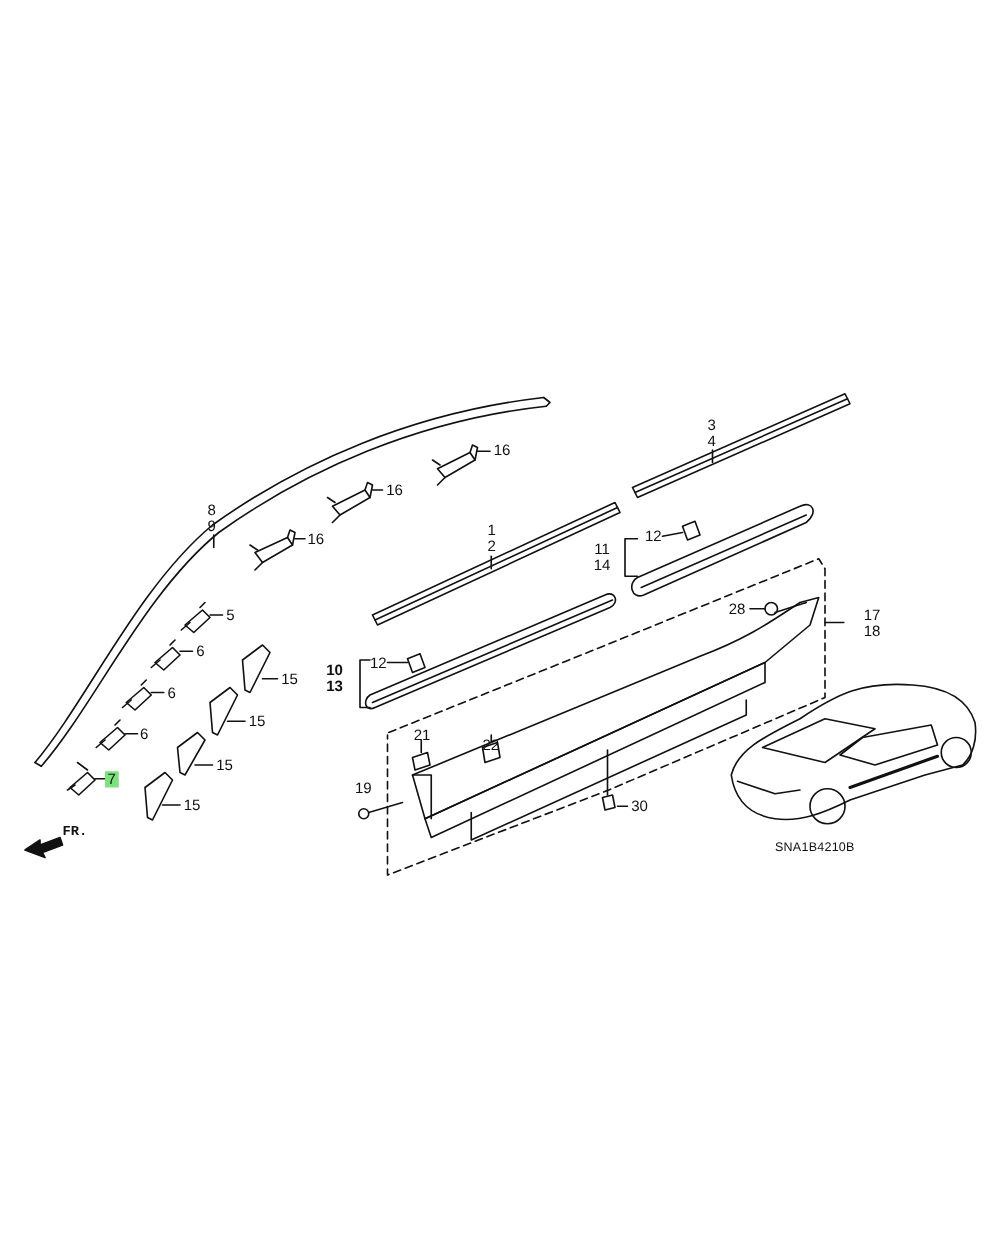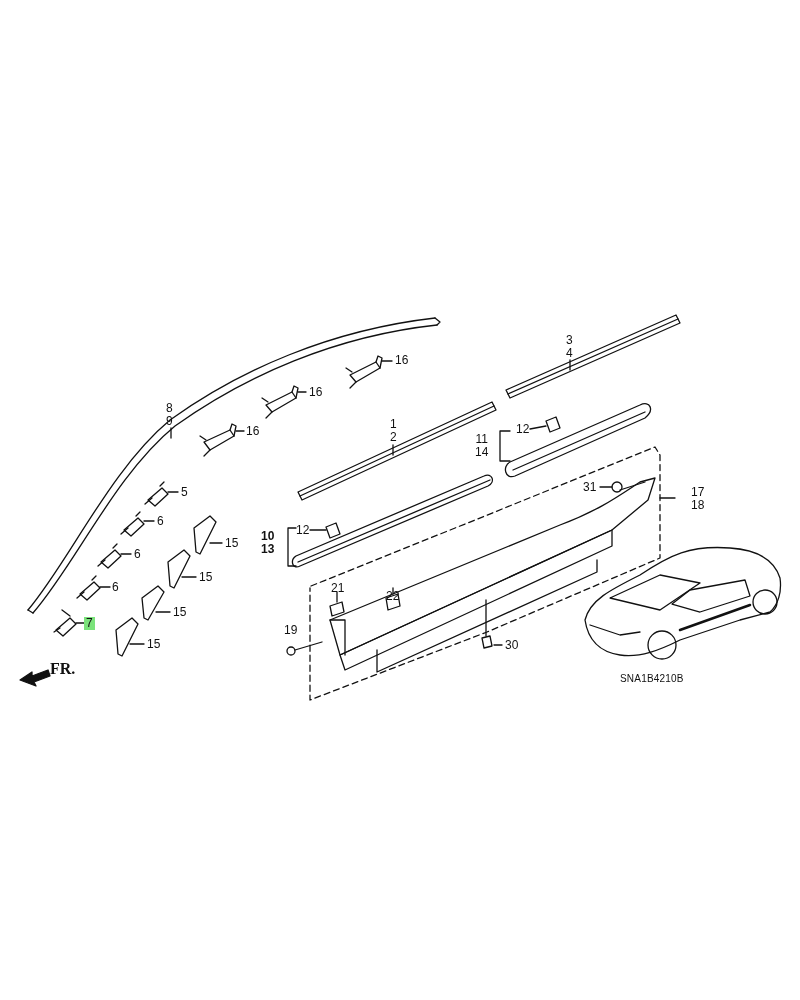--- a/index.html
+++ b/index.html
@@ -1,21 +1,21 @@
 <!DOCTYPE html>
 <html><head>
 <meta charset="utf-8">
 <style>
   html,body{margin:0;padding:0;background:#ffffff;}
   body{width:800px;height:1000px;position:relative;overflow:hidden;font-family:"Liberation Sans",sans-serif;}
   #diagram{position:absolute;left:0;top:0;width:800px;height:1000px;}
   .callout{position:absolute;font-family:"Liberation Sans",sans-serif;font-size:12px;color:#111;line-height:13px;text-align:center;white-space:pre;}
   .callout.hl{background:#7be37b;padding:0 2px;}
   .code{position:absolute;font-family:"Liberation Sans",sans-serif;font-size:10px;letter-spacing:0.2px;color:#111;}
-  .fr{position:absolute;font-family:Liberation Serif, serif;font-size:16px;font-weight:bold;color:#111;}
+  .fr{position:absolute;font-family:Liberation Mono, monospace;font-size:11px;font-weight:bold;color:#111;}
 </style>
 </head>
 <body>
 
 <svg id="diagram" viewBox="0 0 800 1000" width="800" height="1000">
   <g fill="none" stroke="#111" stroke-width="1.3" stroke-linejoin="round" stroke-linecap="round">
 
     <g>
       <path d="M28 610 C70 560 110 470 170 420 C240 370 330 330 435 318"></path>
       <path d="M33 613 C75 565 115 475 175 426 C245 376 335 336 437 325"></path>
@@ -192,21 +192,21 @@
 <div class="callout" style="left:390px;top:418px;">1
 2</div>
 <div class="callout" style="left:566px;top:334px;">3
 4</div>
 <div class="callout" style="left:475px;top:433px;">11
 14</div>
 <div class="callout" style="left:516px;top:423px;">12</div>
 <div class="callout" style="left:261px;top:530px;font-weight:bold;">10
 13</div>
 <div class="callout" style="left:296px;top:524px;">12</div>
-<div class="callout" style="left:583px;top:481px;">31</div>
+<div class="callout" style="left:583px;top:481px;">28</div>
 <div class="callout" style="left:679px;top:486px;margin-left:12px;">17
 18</div>
 <div class="callout" style="left:331px;top:582px;">21</div>
 <div class="callout" style="left:386px;top:590px;">22</div>
 <div class="callout" style="left:284px;top:624px;text-align:center;">19</div>
 <div class="callout" style="left:505px;top:639px;">30</div>
 
 <div class="code" style="left:620px;top:673px;">SNA1B4210B</div>
 <div class="fr" style="left:50px;top:660px;">FR.</div>
 

